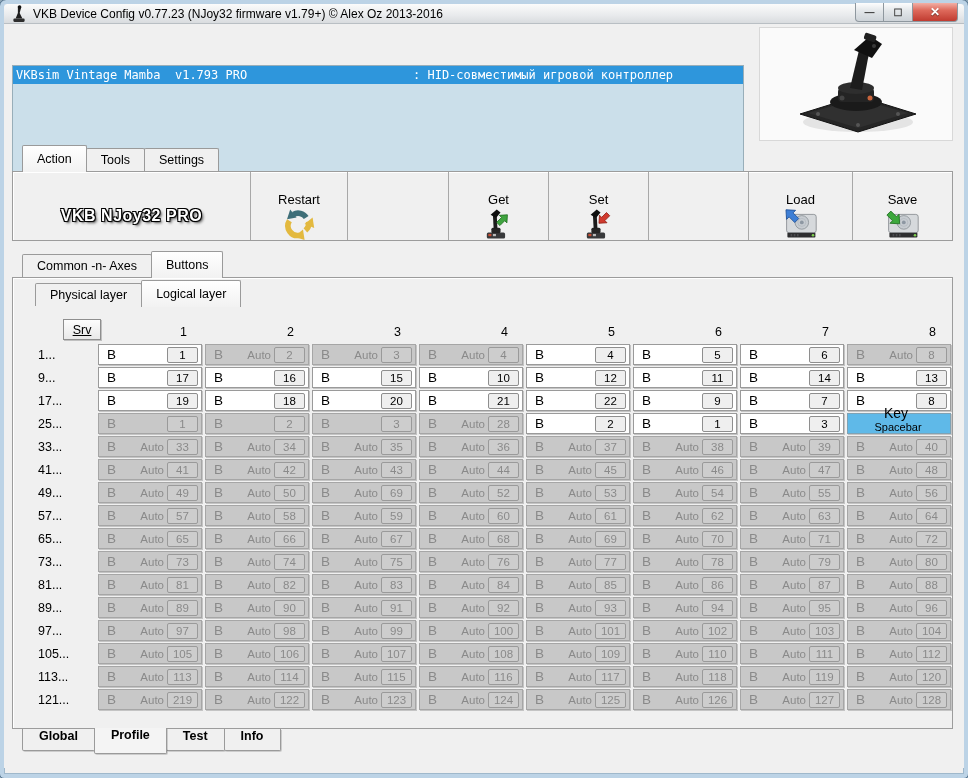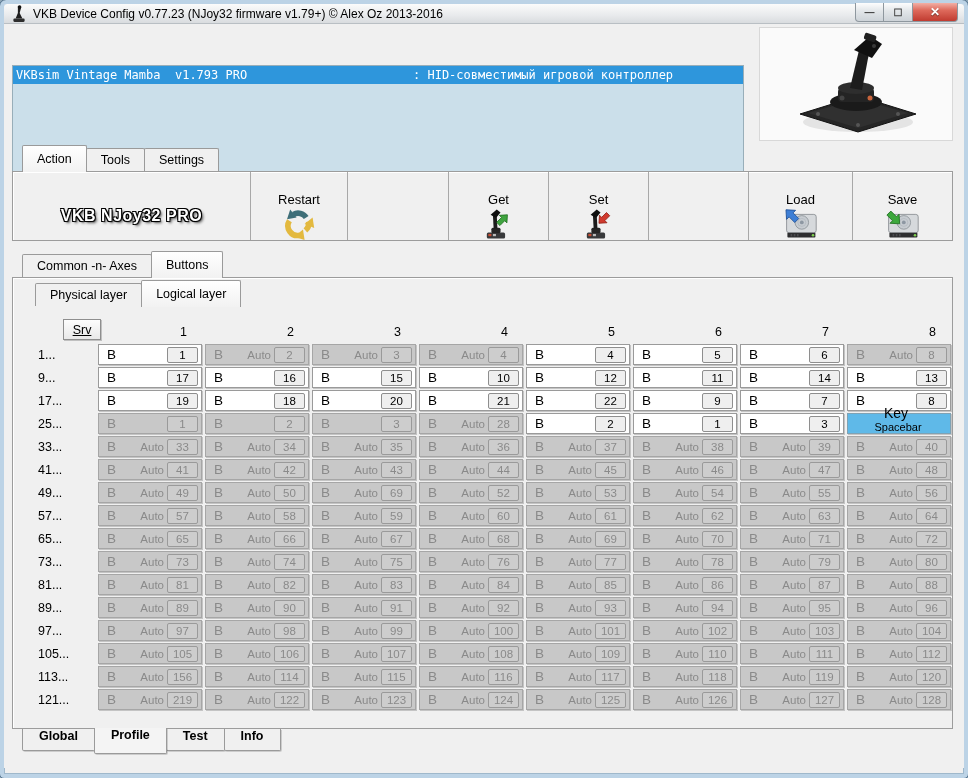--- a/index.html
+++ b/index.html
@@ -900,21 +900,21 @@
               <span class="b">B</span>
               <span class="auto-label">Auto</span>
               <span class="num">112</span>
             </div>
           </div>
           <div class="grow">
             <span class="rlabel">113...</span>
             <div class="cell auto">
               <span class="b">B</span>
               <span class="auto-label">Auto</span>
-              <span class="num">156</span>
+              <span class="num">113</span>
             </div>
             <div class="cell auto">
               <span class="b">B</span>
               <span class="auto-label">Auto</span>
               <span class="num">114</span>
             </div>
             <div class="cell auto">
               <span class="b">B</span>
               <span class="auto-label">Auto</span>
               <span class="num">115</span>

